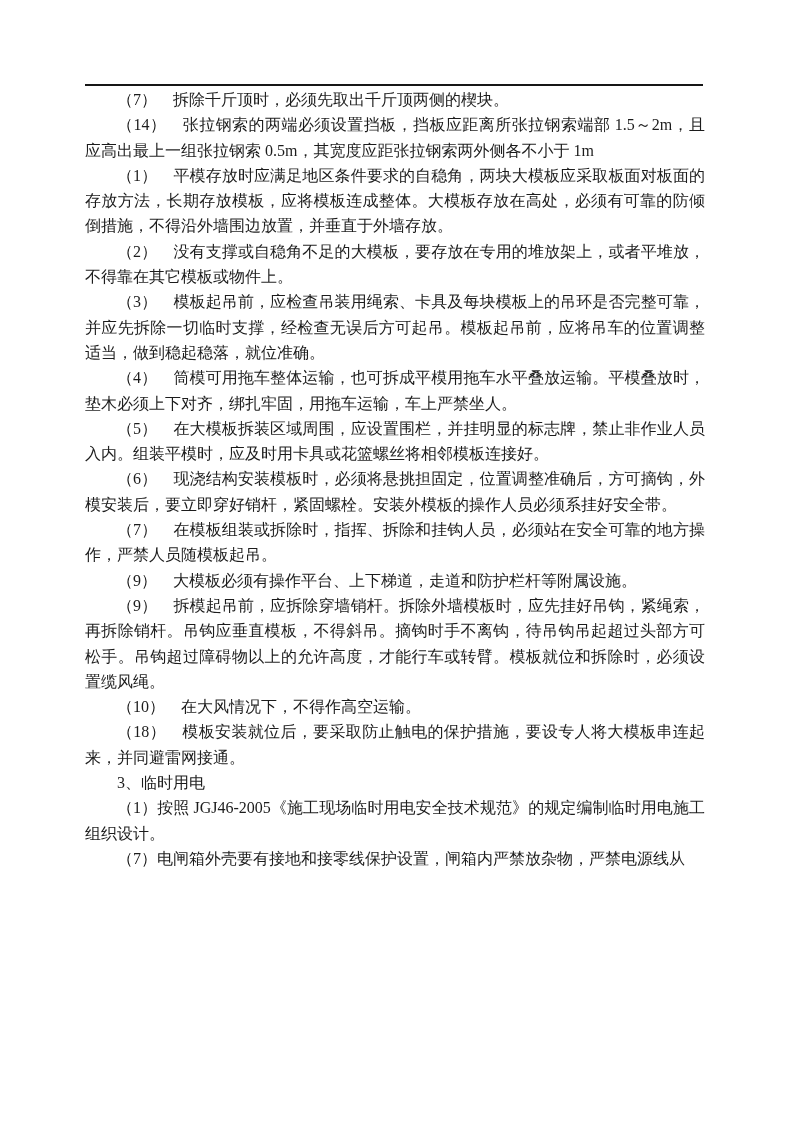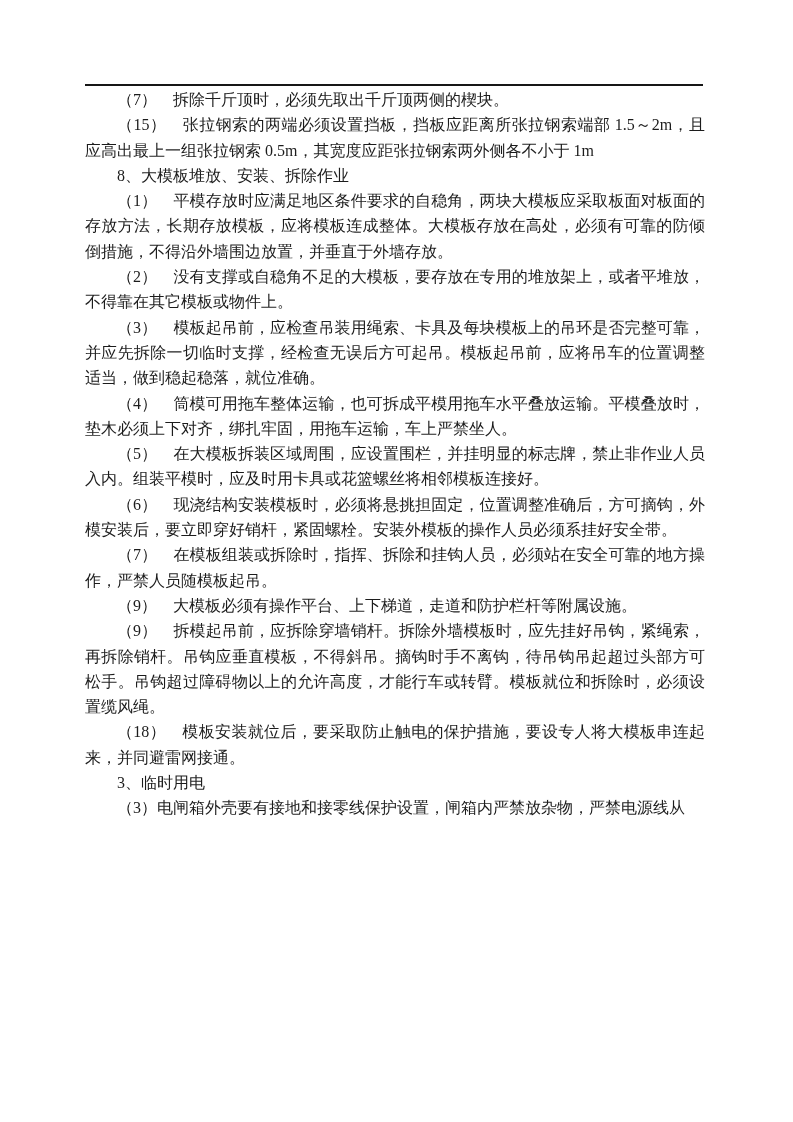--- a/index.html
+++ b/index.html
@@ -55,46 +55,47 @@
 <div class="page">
   <div class="header-rule"></div>
 
   <div class="content">
 
       <p class="para">（7）　拆除千斤顶时，必须先取出千斤顶两侧的楔块。</p>
 
 
 
 
-      <p class="para">（15）　张拉钢索的两端必须设置挡板，挡板应距离所张拉钢索端部 1.5～2m，且应高出最上一组张拉钢索 0.5m，其宽度应距张拉钢索两外侧各不小于 1m</p>
+      <p class="para">（14）　张拉钢索的两端必须设置挡板，挡板应距离所张拉钢索端部 1.5～2m，且应高出最上一组张拉钢索 0.5m，其宽度应距张拉钢索两外侧各不小于 1m</p>
 
-      <p class="para">8、大模板堆放、安装、拆除作业</p>
 
       <p class="para">（1）　平模存放时应满足地区条件要求的自稳角，两块大模板应采取板面对板面的存放方法，长期存放模板，应将模板连成整体。大模板存放在高处，必须有可靠的防倾倒措施，不得沿外墙围边放置，并垂直于外墙存放。</p>
 
       <p class="para">（2）　没有支撑或自稳角不足的大模板，要存放在专用的堆放架上，或者平堆放，不得靠在其它模板或物件上。</p>
 
       <p class="para">（3）　模板起吊前，应检查吊装用绳索、卡具及每块模板上的吊环是否完整可靠，并应先拆除一切临时支撑，经检查无误后方可起吊。模板起吊前，应将吊车的位置调整适当，做到稳起稳落，就位准确。</p>
 
       <p class="para">（4）　筒模可用拖车整体运输，也可拆成平模用拖车水平叠放运输。平模叠放时，垫木必须上下对齐，绑扎牢固，用拖车运输，车上严禁坐人。</p>
 
       <p class="para">（5）　在大模板拆装区域周围，应设置围栏，并挂明显的标志牌，禁止非作业人员入内。组装平模时，应及时用卡具或花篮螺丝将相邻模板连接好。</p>
 
       <p class="para">（6）　现浇结构安装模板时，必须将悬挑担固定，位置调整准确后，方可摘钩，外模安装后，要立即穿好销杆，紧固螺栓。安装外模板的操作人员必须系挂好安全带。</p>
 
       <p class="para">（7）　在模板组装或拆除时，指挥、拆除和挂钩人员，必须站在安全可靠的地方操作，严禁人员随模板起吊。</p>
 
       <p class="para">（9）　大模板必须有操作平台、上下梯道，走道和防护栏杆等附属设施。</p>
 
       <p class="para">（9）　拆模起吊前，应拆除穿墙销杆。拆除外墙模板时，应先挂好吊钩，紧绳索，再拆除销杆。吊钩应垂直模板，不得斜吊。摘钩时手不离钩，待吊钩吊起超过头部方可松手。吊钩超过障碍物以上的允许高度，才能行车或转臂。模板就位和拆除时，必须设置缆风绳。</p>
 
+      <p class="para">（10）　在大风情况下，不得作高空运输。</p>
 
       <p class="para">（18）　模板安装就位后，要采取防止触电的保护措施，要设专人将大模板串连起来，并同避雷网接通。</p>
 
       <p class="para">3、临时用电</p>
 
+      <p class="para">（1）按照 JGJ46-2005《施工现场临时用电安全技术规范》的规定编制临时用电施工组织设计。</p>
 
 
-      <p class="para">（3）电闸箱外壳要有接地和接零线保护设置，闸箱内严禁放杂物，严禁电源线从</p>
+      <p class="para">（7）电闸箱外壳要有接地和接零线保护设置，闸箱内严禁放杂物，严禁电源线从</p>
     </div>
 
   <div class="page-number">1</div>
 </div>
 
 </body></html>

